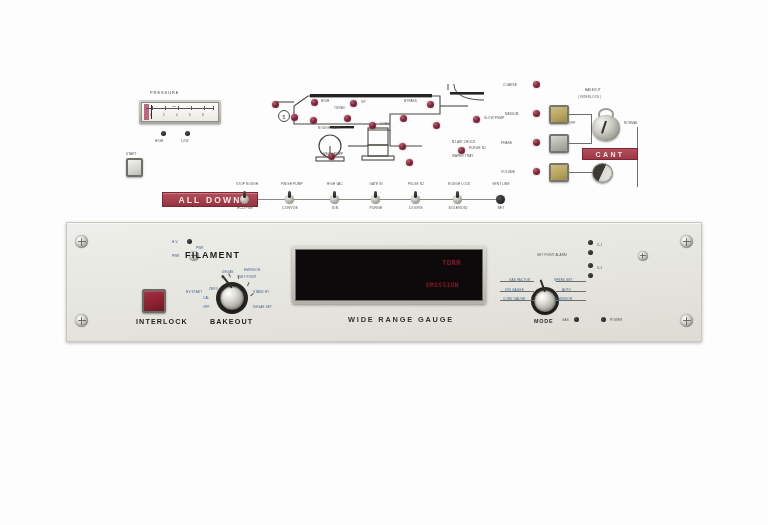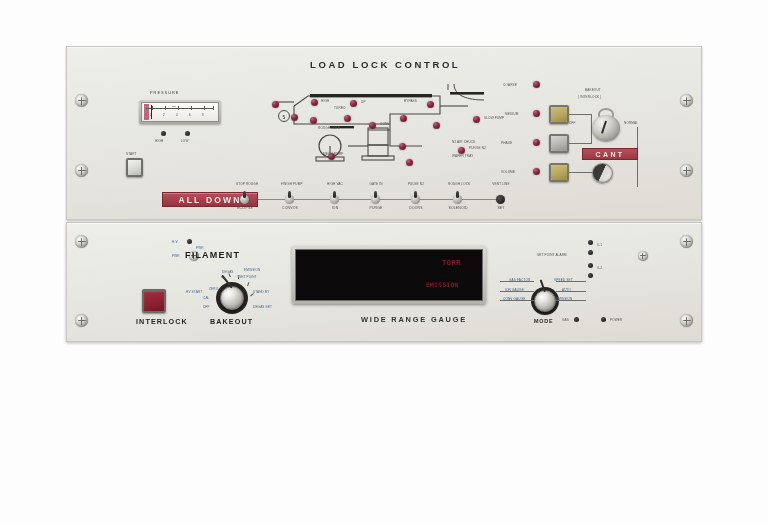--- a/index.html
+++ b/index.html
@@ -125,29 +125,20 @@
 
   
   .hair{position:absolute;background:#6f6e68;height:.8px;}
   .hairv{position:absolute;background:#6f6e68;width:.8px;}
 </style>
 </head>
 <body>
 
 <div id="stage">
 
-  <div class="panel" id="panel-top">
-
-    <div class="screw" style="left:8px;top:47px;"></div>
-    <div class="screw" style="left:8px;top:117px;"></div>
-    <div class="screw" style="left:613px;top:47px;"></div>
-    <div class="screw" style="left:613px;top:117px;"></div>
-
-    <div class="lbl title" style="left:243px;top:12px;">LOAD LOCK CONTROL</div>
-  </div>
 
   <div class="lbl tiny2" style="left:150px;top:90px;letter-spacing:1px;">PRESSURE</div>
 
   <div id="meter">
     <div id="meter-face">
       <div class="mband"></div>
       <div class="mscale"></div>
       <div class="mtick" style="left:10px"></div>
         <div class="mtick" style="left:23px"></div>
       <div class="mtick" style="left:36px"></div>
@@ -315,21 +306,21 @@
 
   <div class="panel" id="panel-bot">
     <div class="screw" style="left:8px;top:12px;"></div>
     <div class="screw" style="left:8px;top:91px;"></div>
     <div class="screw" style="left:613px;top:12px;"></div>
     <div class="screw" style="left:613px;top:91px;"></div>
     <div class="screw small" style="left:122px;top:28px;"></div>
     <div class="screw small" style="left:571px;top:28px;"></div>
   </div>
 
-  <div class="lbl sub" style="left:361px;top:315px;">WIDE RANGE GAUGE</div>
+  <div class="lbl sub" style="left:348px;top:315px;">WIDE RANGE GAUGE</div>
 
   <div class="lbl micro blu" style="left:172px;top:240px;">H.V.</div>
   <div class="dot" style="left:187px;top:239px;"></div>
   <div class="lbl micro blu" style="left:172px;top:254px;">PWR</div>
   <div class="lbl micro blu" style="left:196px;top:246px;">PWR</div>
   <div class="lbl" style="left:185px;top:250px;font-size:9px;font-weight:700;letter-spacing:1.2px;color:#1d1d1b;">FILAMENT</div>
 
   <div id="filament"></div>
   <div class="lbl" style="left:136px;top:317px;font-size:7.2px;letter-spacing:1.1px;font-weight:700;color:#242422;">INTERLOCK</div>
 

